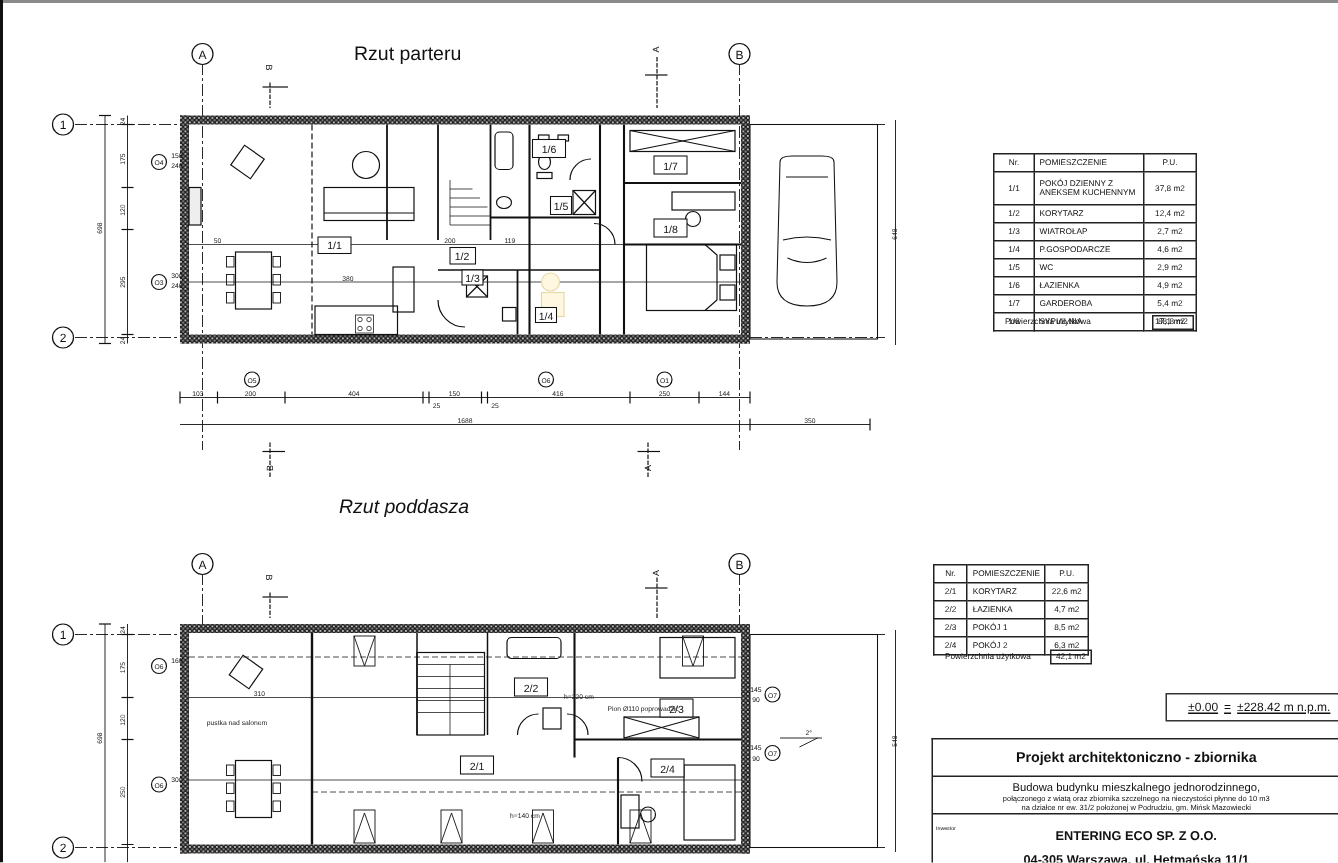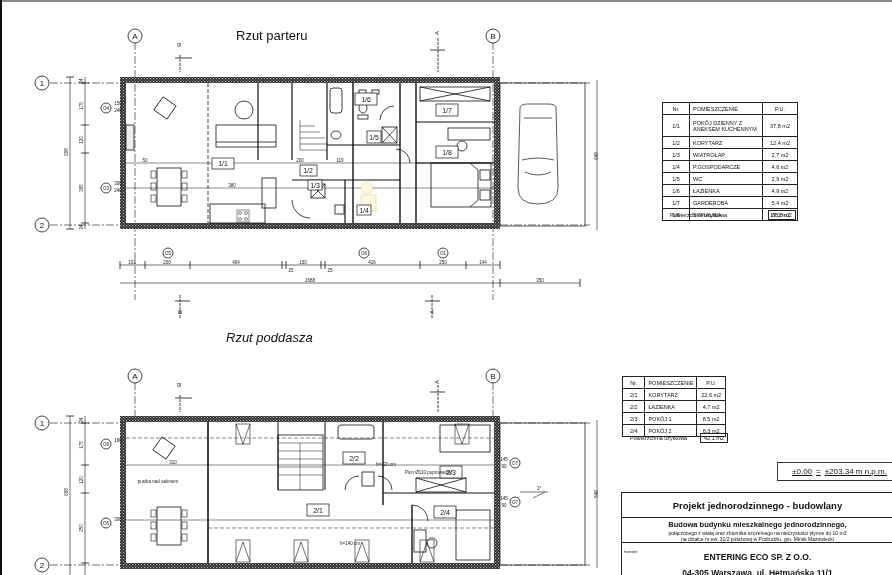--- a/index.html
+++ b/index.html
@@ -12,21 +12,21 @@
   .room-table { position:absolute; border-collapse:collapse; font-size:5.5px; background:#fff; }
   .room-table td, .room-table th { border:0.8px solid #222; padding:1px 3px; font-weight:normal; text-align:left; height:9px; }
   .room-table td.nr, .room-table th.nr { text-align:center; width:20px; }
   .room-table td.pu, .room-table th.pu { text-align:center; width:28px; }
   .area-row { position:absolute; font-size:5.5px; display:flex; align-items:center; gap:8px; }
   .area-box { border:0.8px solid #222; padding:1px 3px; }
   .level-box { position:absolute; left:777px; top:462px; width:123px; height:17px; border:1px solid #333; font-size:8px; display:flex; align-items:center; justify-content:center; gap:4px; text-decoration:underline; }
   .titleblock { position:absolute; left:621px; top:492px; width:271px; height:83px; border:1.2px solid #222; border-right:none; border-bottom:none; background:#fff; }
   .tb-row1 { height:24px; border-bottom:1.2px solid #222; display:flex; align-items:center; justify-content:center; font-weight:bold; font-size:9.5px; }
   .tb-row2 { height:25px; border-bottom:1.2px solid #222; text-align:center; font-size:5px; padding-top:2px; box-sizing:border-box; }
-  .tb-row2 .main { font-weight:bold; font-size:7.5px; display:block; margin-bottom:1px; }
+  .tb-row2 .main { font-weight:normal; font-size:7.5px; display:block; margin-bottom:1px; }
   .tb-row3 { position:relative; text-align:center; font-weight:bold; font-size:8.5px; padding-top:6px; line-height:16px; }
   .tb-row3 .inv { position:absolute; left:2px; top:1px; font-size:3.5px; font-weight:normal; }
 </style>
 </head>
 <body>
 
 <div class="frame-top"></div>
 <div class="frame-left"></div>
 
 <svg id="plan" width="892" height="575" viewBox="0 0 892 575">
@@ -514,25 +514,25 @@
 </tbody>
   </table>
 <div class="area-row" style="left:630px; top:433px;">
   <span style="width:62px;">Powierzchnia użytkowa</span>
   <span class="area-box">42,1 m2</span>
 </div>
 
 <div class="level-box">
   <span>±0.00</span>
   <span>=</span>
-  <span>±203.34 m n.p.m.</span>
+  <span>±228.42 m n.p.m.</span>
 </div>
 
 <div class="titleblock">
-  <div class="tb-row1">Projekt jednorodzinnego - budowlany</div>
+  <div class="tb-row1">Projekt architektoniczno - zbiornika</div>
   <div class="tb-row2">
     <span class="main">Budowa budynku mieszkalnego jednorodzinnego,</span>
     <span>połączonego z wiatą oraz zbiornika szczelnego na nieczystości płynne do 10 m3</span><br>
     <span>na działce nr ew. 31/2 położonej w Podrudziu, gm. Mińsk Mazowiecki</span>
   </div>
   <div class="tb-row3">
     <span class="inv">Inwestor</span>
     <div>ENTERING ECO SP. Z O.O.</div>
     <div>04-305 Warszawa, ul. Hetmańska 11/1</div>
   </div>

